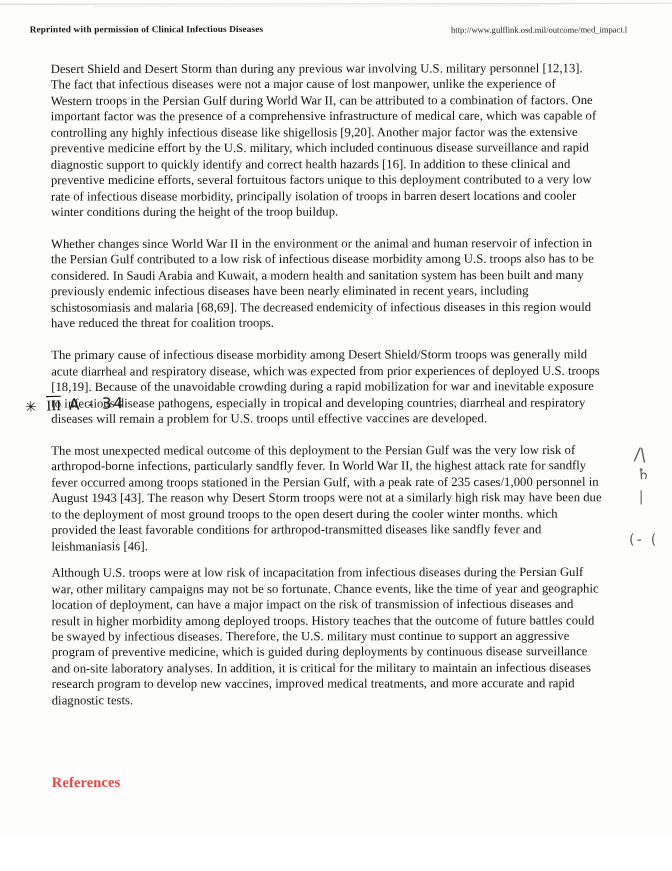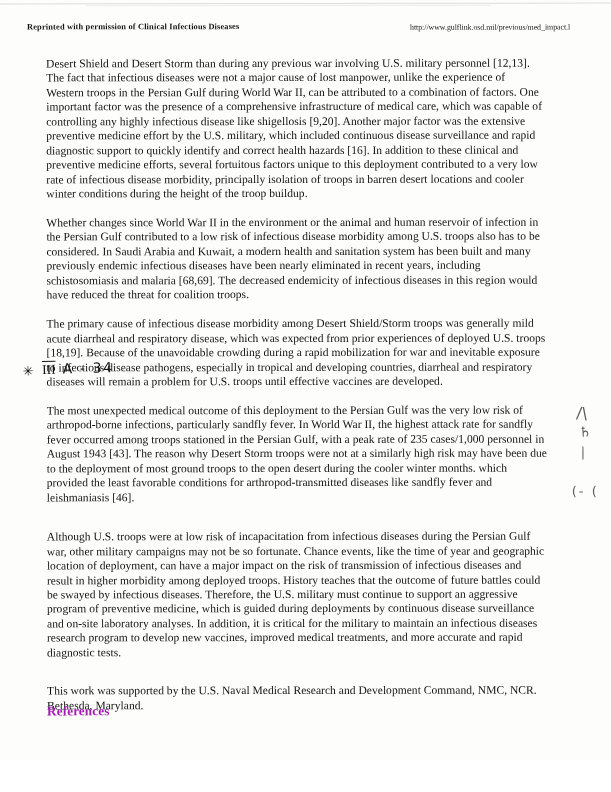--- a/index.html
+++ b/index.html
@@ -104,21 +104,21 @@
     letter-spacing: 0.02px;
   }
 
   
   .section-heading {
     position: absolute;
     left: 46px;
     font-family: "Liberation Serif", serif;
     font-weight: bold;
     font-size: 13.2px;
-    color: #a21caf;
+    color: #ef4444;
     letter-spacing: 0.1px;
   }
 
   
   .annot {
     position: absolute;
     color: #141414;
     font-family: "DejaVu Sans", sans-serif;
     z-index: 4;
     white-space: nowrap;
@@ -186,21 +186,21 @@
 <body>
 
 <div class="page">
   <div class="skew-wrap">
 
     <div class="scan-edge-top"></div>
     <div class="scan-edge-top2"></div>
 
     <div class="running-head">
       <span class="rh-left">Reprinted with permission of Clinical Infectious Diseases</span>
-      <span class="rh-right">http://www.gulflink.osd.mil/previous/med_impact.l</span>
+      <span class="rh-right">http://www.gulflink.osd.mil/outcome/med_impact.l</span>
     </div>
 
     <div class="text-clip">
       <div class="body-col">
 
         <div class="lines" style="margin-bottom:14.5px;font-family:Liberation Serif, serif;">
           <span class="ln">Desert Shield and Desert Storm than during any previous war involving U.S. military personnel [12,13].</span>
           <span class="ln">The fact that infectious diseases were not a major cause of lost manpower, unlike the experience of</span>
           <span class="ln">Western troops in the Persian Gulf during World War II, can be attributed to a combination of factors. One</span>
           <span class="ln">important factor was the presence of a comprehensive infrastructure of medical care, which was capable of</span>
@@ -222,21 +222,21 @@
         </div>
 
         <div class="lines" style="margin-bottom:14.5px;">
           <span class="ln">The primary cause of infectious disease morbidity among Desert Shield/Storm troops was generally mild</span>
           <span class="ln">acute diarrheal and respiratory disease, which was expected from prior experiences of deployed U.S. troops</span>
           <span class="ln">[18,19]. Because of the unavoidable crowding during a rapid mobilization for war and inevitable exposure</span>
           <span class="ln">to infectious disease pathogens, especially in tropical and developing countries, diarrheal and respiratory</span>
           <span class="ln">diseases will remain a problem for U.S. troops until effective vaccines are developed.</span>
         </div>
 
-        <div class="lines" style="margin-bottom:25px;">
+        <div class="lines" style="margin-bottom:10px;">
           <span class="ln">The most unexpected medical outcome of this deployment to the Persian Gulf was the very low risk of</span>
           <span class="ln">arthropod-borne infections, particularly sandfly fever. In World War II, the highest attack rate for sandfly</span>
           <span class="ln">fever occurred among troops stationed in the Persian Gulf, with a peak rate of 235 cases/1,000 personnel in</span>
           <span class="ln">August 1943 [43]. The reason why Desert Storm troops were not at a similarly high risk may have been due</span>
           <span class="ln">to the deployment of most ground troops to the open desert during the cooler winter months. which</span>
           <span class="ln">provided the least favorable conditions for arthropod-transmitted diseases like sandfly fever and</span>
           <span class="ln">leishmaniasis [46].</span>
         </div>
 
         <div class="lines" style="margin-bottom:24px;">
@@ -244,24 +244,20 @@
           <span class="ln">war, other military campaigns may not be so fortunate. Chance events, like the time of year and geographic</span>
           <span class="ln">location of deployment, can have a major impact on the risk of transmission of infectious diseases and</span>
           <span class="ln">result in higher morbidity among deployed troops. History teaches that the outcome of future battles could</span>
           <span class="ln">be swayed by infectious diseases. Therefore, the U.S. military must continue to support an aggressive</span>
           <span class="ln">program of preventive medicine, which is guided during deployments by continuous disease surveillance</span>
           <span class="ln">and on-site laboratory analyses. In addition, it is critical for the military to maintain an infectious diseases</span>
           <span class="ln">research program to develop new vaccines, improved medical treatments, and more accurate and rapid</span>
           <span class="ln">diagnostic tests.</span>
         </div>
 
-        <div class="lines" style="margin-top:20px;">
-          <span class="ln">This work was supported by the U.S. Naval Medical Research and Development Command, NMC, NCR.</span>
-          <span class="ln">Bethesda, Maryland.</span>
-        </div>
 
       </div>
     </div>
 
     <div class="section-heading" style="top: 703px;">References</div>
 
     <div class="annot annot-left-mark">
       <span class="star">✳</span>
       <span class="roman">III</span>
       <span>A -</span>

